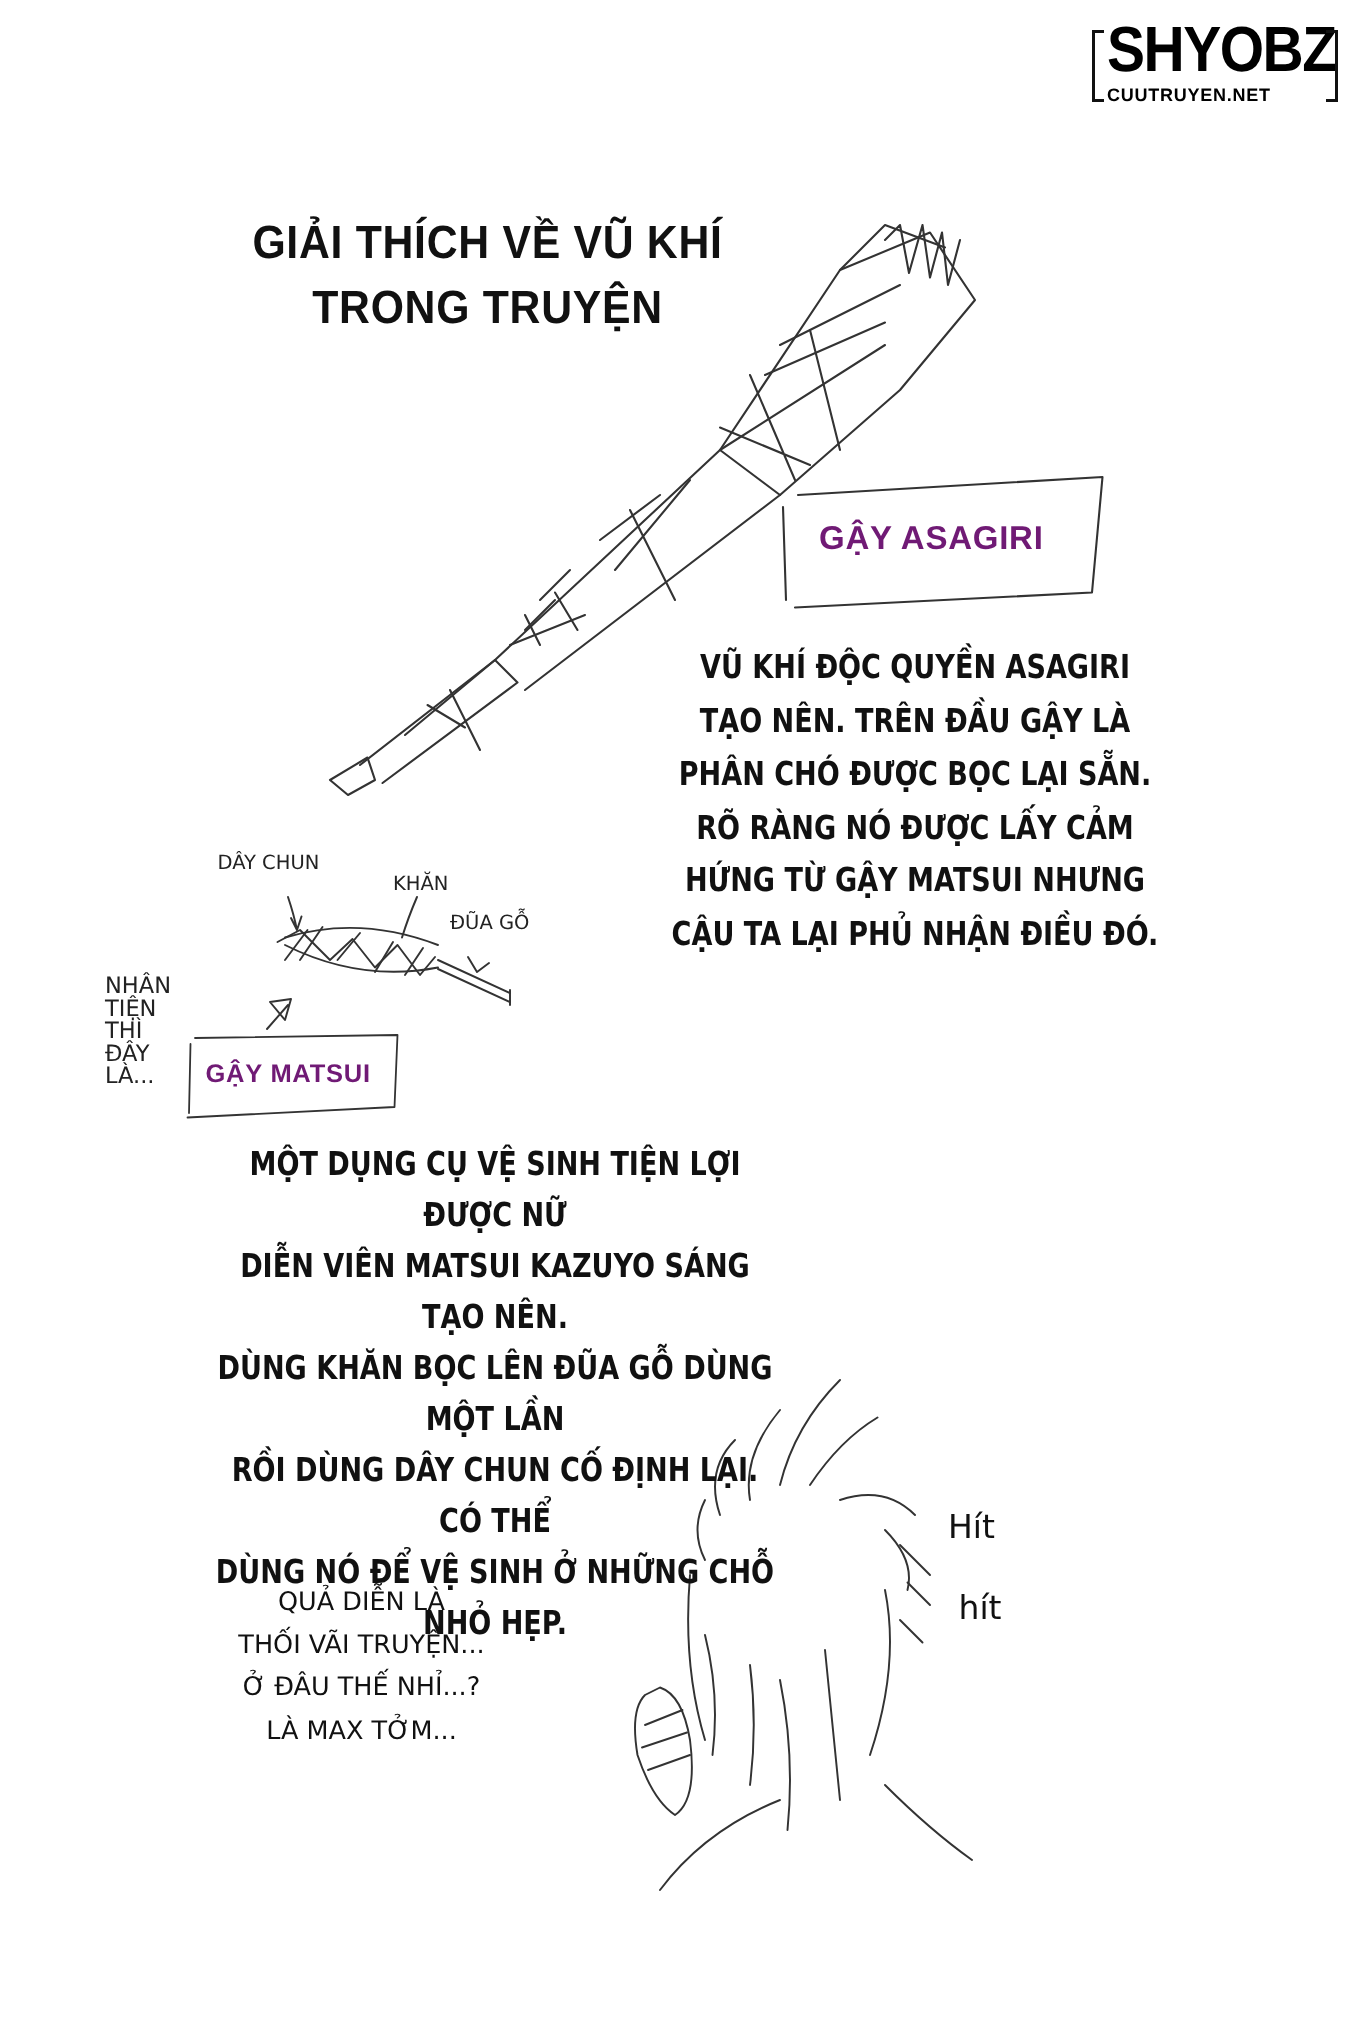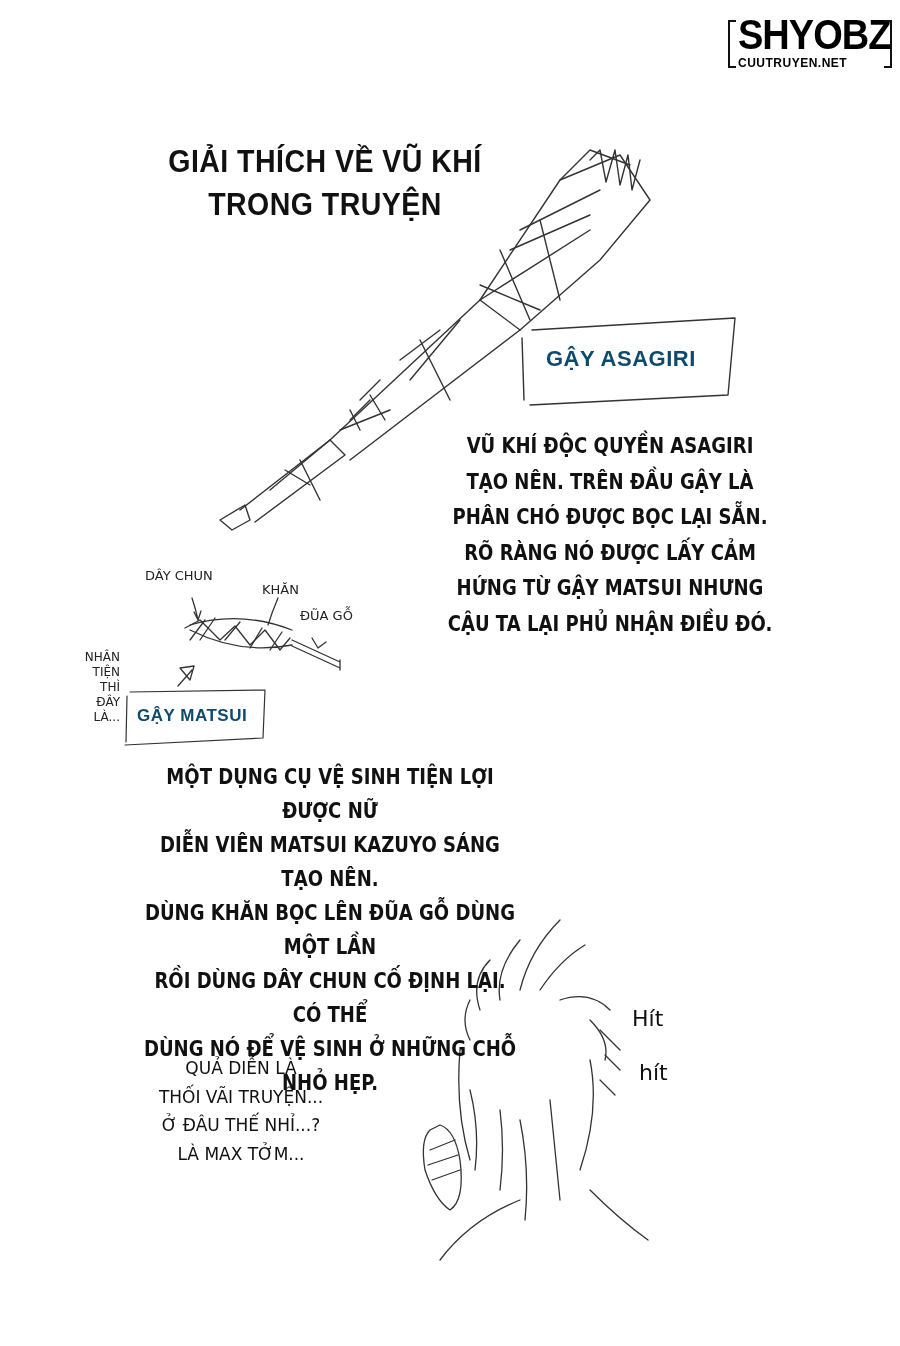--- a/index.html
+++ b/index.html
@@ -12,36 +12,36 @@
     .wm-bracket-l, .wm-bracket-r { position: absolute; top: 10px; width: 6px; height: 44px; border: 2px solid #111; }
     .wm-bracket-l { left: 0; border-right: none; }
     .wm-bracket-r { right: 0; border-left: none; }
     .wm-brand { position: absolute; left: 10px; top: 4px; width: 144px; text-align: center; font-family: "Liberation Sans", sans-serif; font-weight: 700; font-size: 38px; letter-spacing: -1px; line-height: 40px; color: #000; transform: scaleY(1.12); }
     .wm-site { position: absolute; left: 10px; top: 46px; width: 144px; text-align: left; font-family: "Liberation Sans", sans-serif; font-weight: 700; font-size: 12px; letter-spacing: 0.5px; color: #000; }
 
     
     .title { left: 140px; top: 140px; width: 370px; text-align: center; font-size: 31px; line-height: 43px; letter-spacing: 0.5px; transform: scaleX(0.92); transform-origin: center; }
 
     
-    .label-box { font-family: "Liberation Sans", sans-serif; font-weight: 700; color: #0c4a6e; font-size: 22px; letter-spacing: 0.5px; }
+    .label-box { font-family: "Liberation Sans", sans-serif; font-weight: 700; color: #701a75; font-size: 22px; letter-spacing: 0.5px; }
     .label-asagiri { left: 546px; top: 346px; }
     .label-matsui { left: 137px; top: 706px; font-size: 17px; }
 
     
     .para { font-family: "DejaVu Sans", sans-serif; font-weight: 700; color: #111; text-align: center; transform: scaleX(0.82); }
     .para-asagiri { left: 400px; top: 428px; width: 420px; font-size: 22px; line-height: 35.5px; transform-origin: center top; }
     .para-matsui { left: 100px; top: 760px; width: 460px; font-size: 22px; line-height: 34px; transform-origin: center top; }
     .para-thought { left: 96px; top: 1054px; width: 290px; font-size: 17px; line-height: 28.5px; font-weight: 400; transform: none; font-family: "DejaVu Sans", sans-serif; }
 
     
     .note { font-family: "DejaVu Sans", sans-serif; font-size: 13px; color: #222; }
     .note-daychun { left: 145px; top: 568px; }
     .note-khan { left: 262px; top: 582px; }
     .note-duago { left: 300px; top: 608px; }
-    .note-side { left: 70px; top: 650px; width: 50px; text-align: right; font-size: 12px; line-height: 15px; }
+    .note-side { left: 70px; top: 650px; width: 50px; text-align: left; font-size: 15px; line-height: 15px; }
 
     .sfx { font-family: "DejaVu Sans", sans-serif; font-size: 22px; color: #111; }
     .sfx-1 { left: 632px; top: 1006px; }
     .sfx-2 { left: 639px; top: 1060px; }
 
     svg.sketch { position: absolute; left: 0; top: 0; }
   </style>
 </head>
 <body>
 

